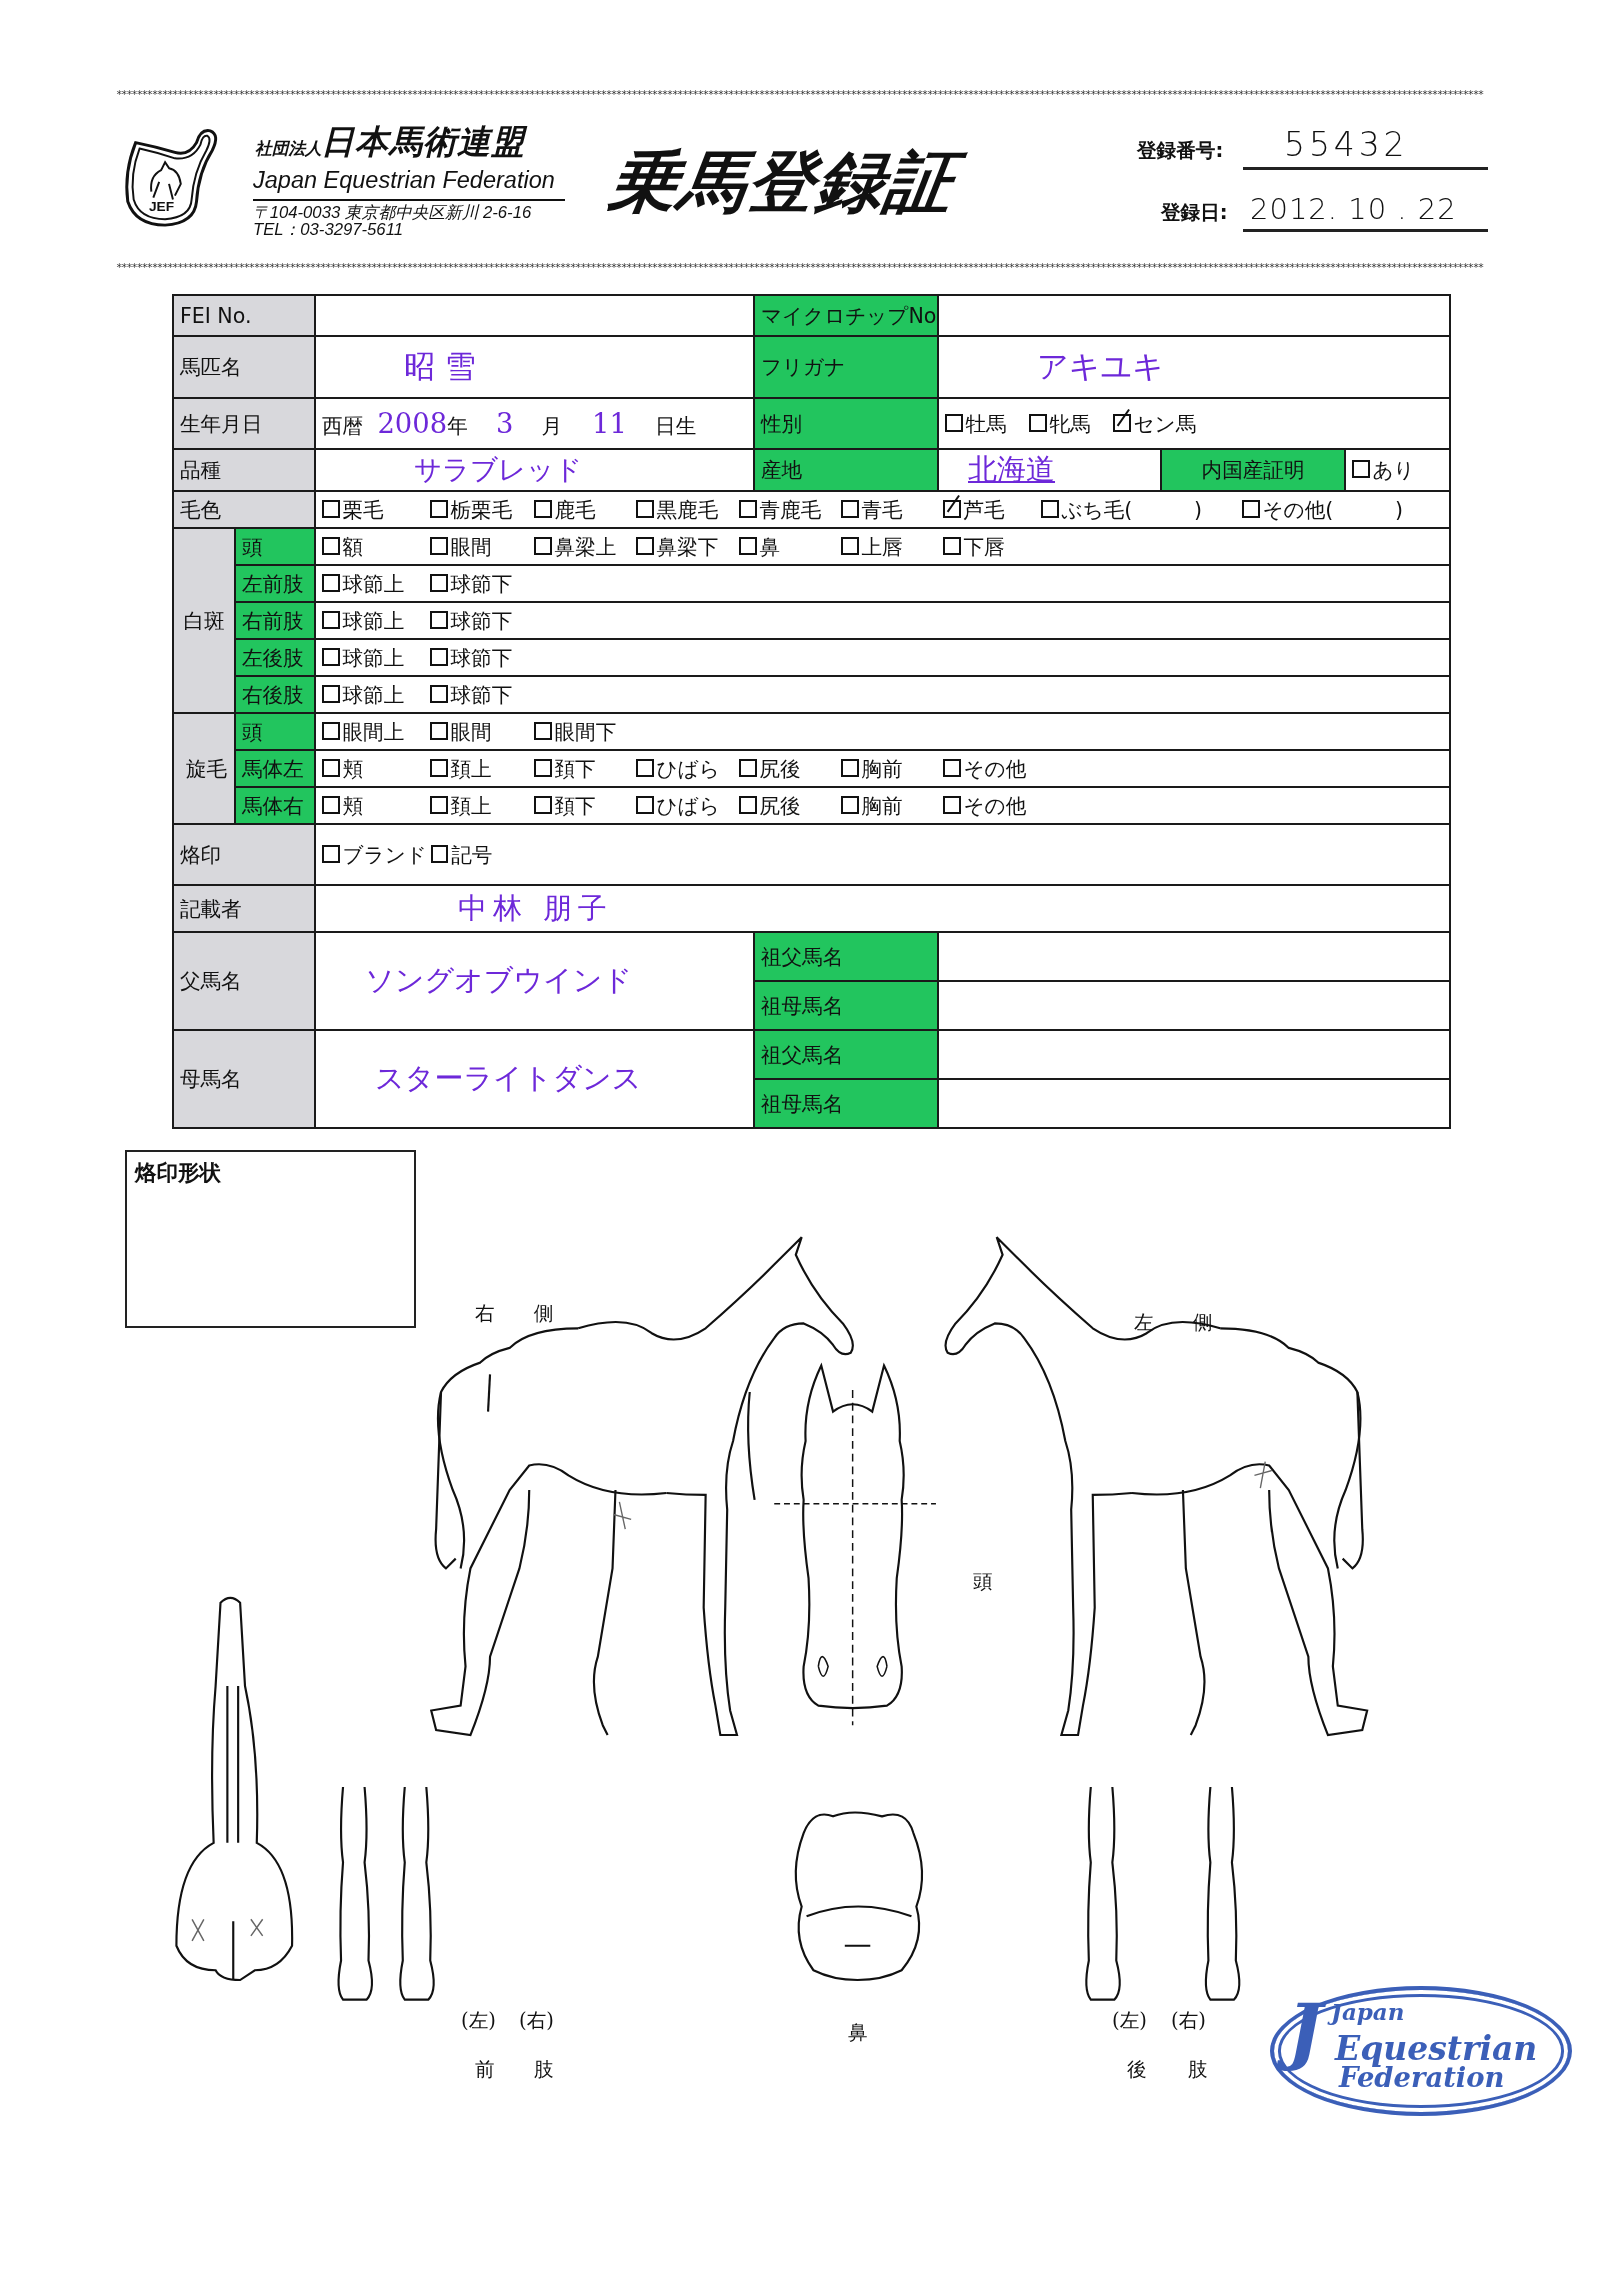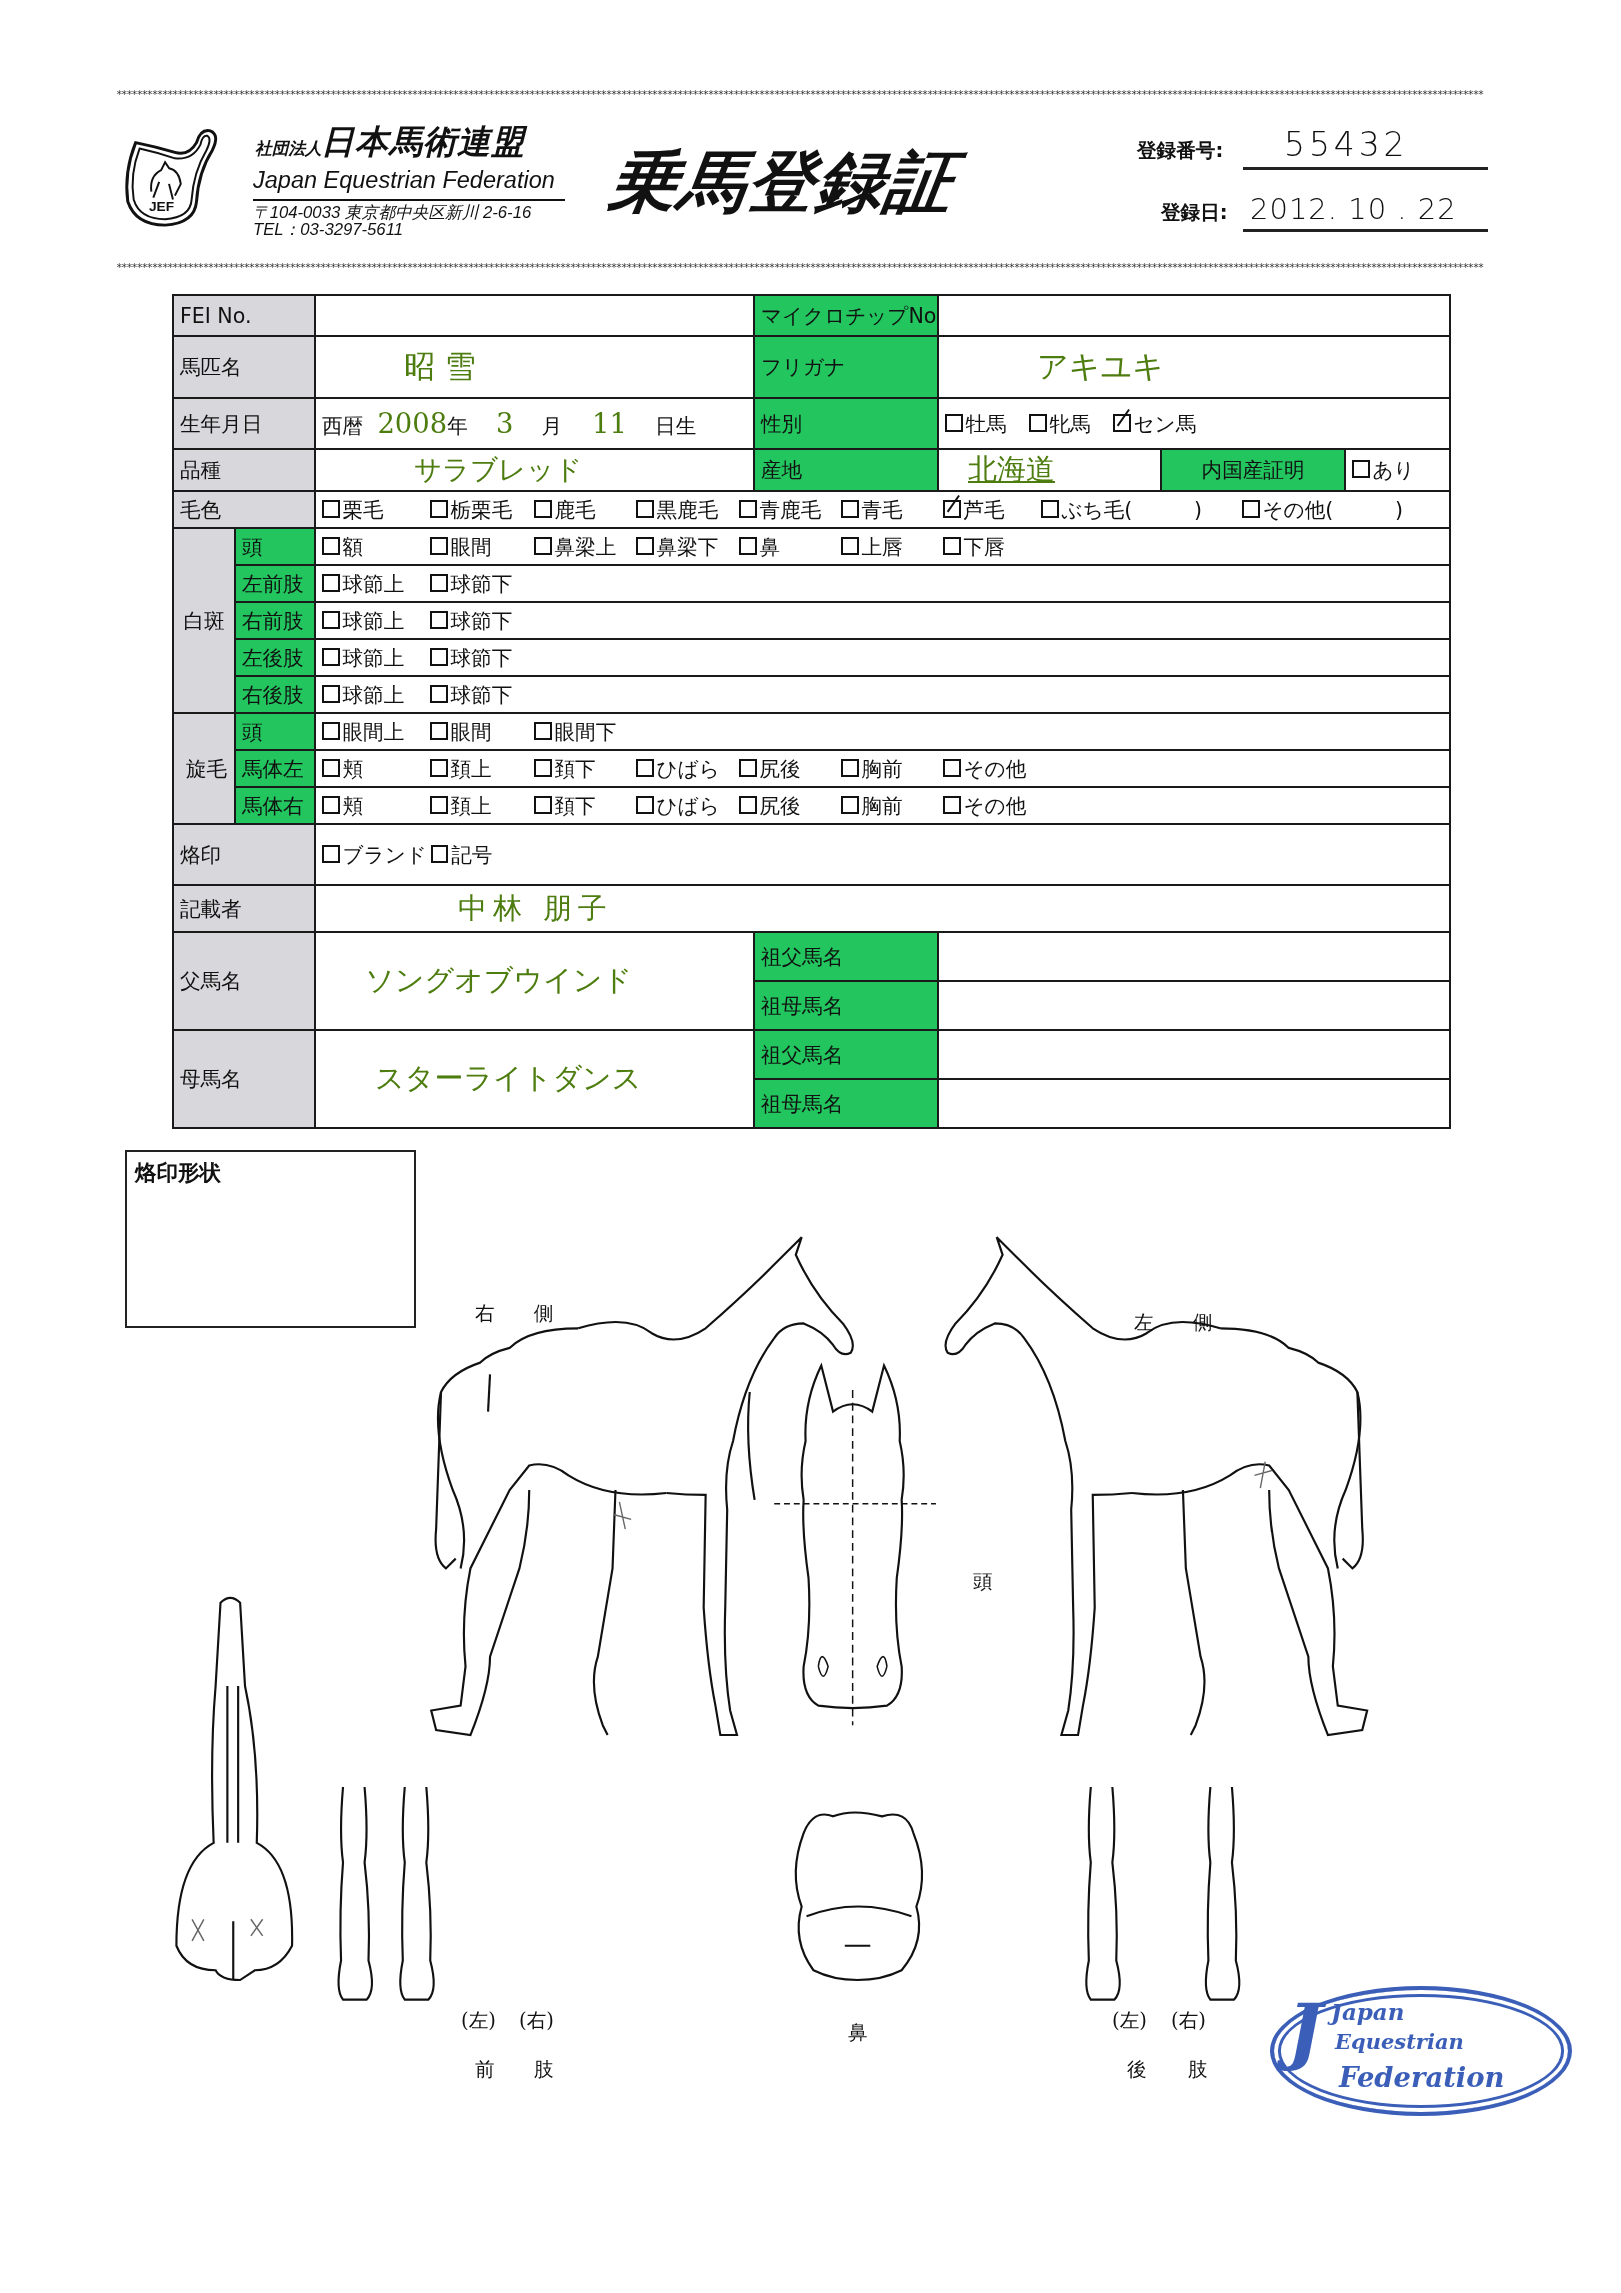--- a/index.html
+++ b/index.html
@@ -7,21 +7,21 @@
   .abs{position:absolute;}
   .stars{position:absolute;left:116px;width:1392px;height:9.8px;overflow:hidden;white-space:nowrap;font-family:"DejaVu Sans Mono",monospace;font-size:10.8px;line-height:9.8px;letter-spacing:-1.4px;color:#333;}
   .hdr-org-small{font-size:16.7px;font-style:italic;font-weight:bold;}
   .hdr-org-big{font-size:33px;font-style:italic;font-weight:bold;letter-spacing:1px;}
   .hdr-en{font-family:"Liberation Sans",sans-serif;font-style:italic;font-size:23.5px;}
   .hdr-addr{font-family:"Liberation Sans",sans-serif;font-style:italic;font-size:16.7px;line-height:17.6px;}
   .title-main{font-size:67px;font-weight:bold;font-style:italic;letter-spacing:2px;transform:skewX(-8deg);}
   .reg-label{font-size:19.6px;font-weight:bold;}
   .reg-val{font-family:"DejaVu Sans",sans-serif;font-size:33px;font-weight:200;letter-spacing:3.9px;}
   .reg-line{position:absolute;height:2.9px;background:#222;}
-  .hand{font-family:"DejaVu Serif",serif;color:#4d7c0f;font-weight:300;}
+  .hand{font-family:"DejaVu Serif",serif;color:#6d28d9;font-weight:300;}
   table.form{position:absolute;left:172px;top:294px;width:1278px;border-collapse:collapse;table-layout:fixed;}
   table.form td{border:2.5px solid #1a1a1a;padding:0 5.9px;font-size:20.6px;height:35px;white-space:nowrap;overflow:hidden;}
   td.lbl{background:#d8d8dc;}
   td.lbl2{background:#22c55e;padding-left:3.9px;}
   .cb{display:inline-block;width:13.7px;height:13.7px;border:2px solid #111;margin-right:2.9px;vertical-align:-1px;position:relative;}
   .cb.checked::after{content:"";position:absolute;left:2px;top:-9.8px;width:5.9px;height:19.6px;border-right:2px solid #111;transform:rotate(35deg);}
   .opt{display:inline-block;}
   .stamp{position:absolute;left:1270px;top:1986px;width:294px;height:122px;border:4.9px solid #3b5fb8;border-radius:50%;box-shadow:inset 0 0 0 3.9px #fff, inset 0 0 0 6.9px #3b5fb8;color:#3b5fb8;font-family:"DejaVu Serif",serif;font-style:italic;font-weight:bold;}
   .brand-box{position:absolute;left:125px;top:1150px;width:287px;height:174px;border:2px solid #222;}
   .lbl-text{font-family:"DejaVu Serif",serif;font-size:19.6px;}
@@ -247,16 +247,16 @@
 <div class="abs lbl-text" style="left:534px;top:2056px;">肢</div>
 <div class="abs lbl-text" style="left:848px;top:2019px;">鼻</div>
 <div class="abs lbl-text" style="left:1112px;top:2007px;">(左)</div>
 <div class="abs lbl-text" style="left:1171px;top:2007px;">(右)</div>
 <div class="abs lbl-text" style="left:1127px;top:2056px;">後</div>
 <div class="abs lbl-text" style="left:1188px;top:2056px;">肢</div>
 
 <div class="stamp">
   <div class="abs" style="left:13.7px;top:3.9px;font-size:73px;line-height:1;">J</div>
   <div class="abs" style="left:57px;top:7.8px;font-size:23px;">Japan</div>
-  <div class="abs" style="left:61px;top:39px;font-size:21px;">Equestrian</div>
+  <div class="abs" style="left:61px;top:39px;font-size:33px;">Equestrian</div>
   <div class="abs" style="left:65px;top:71px;font-size:27.4px;">Federation</div>
 </div>
 
 
 </body></html>

